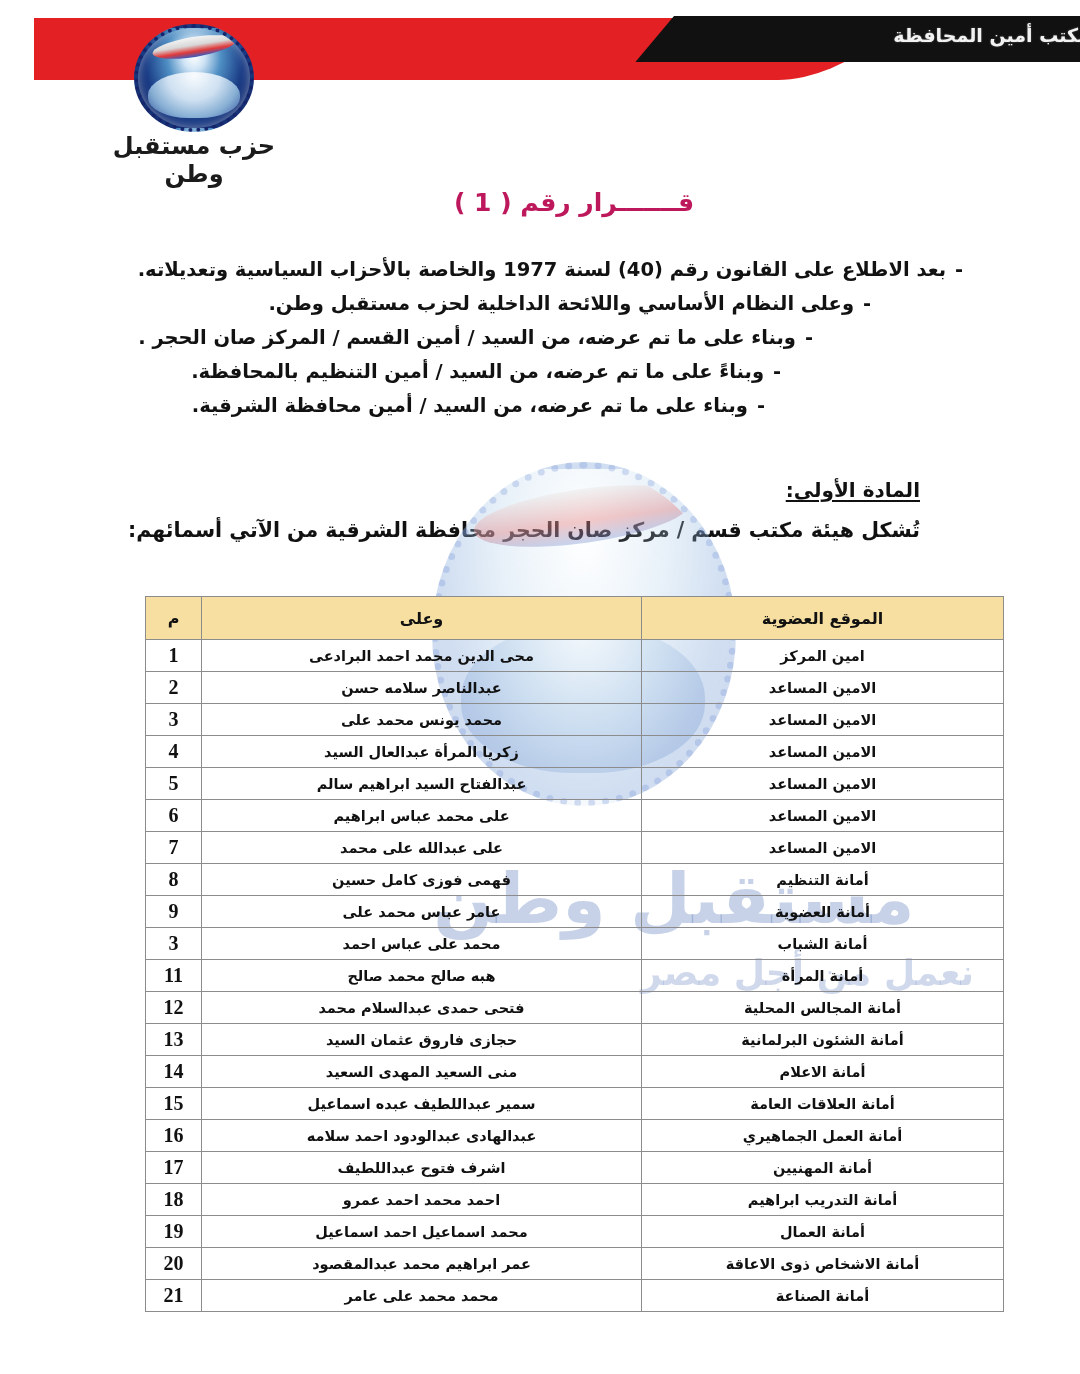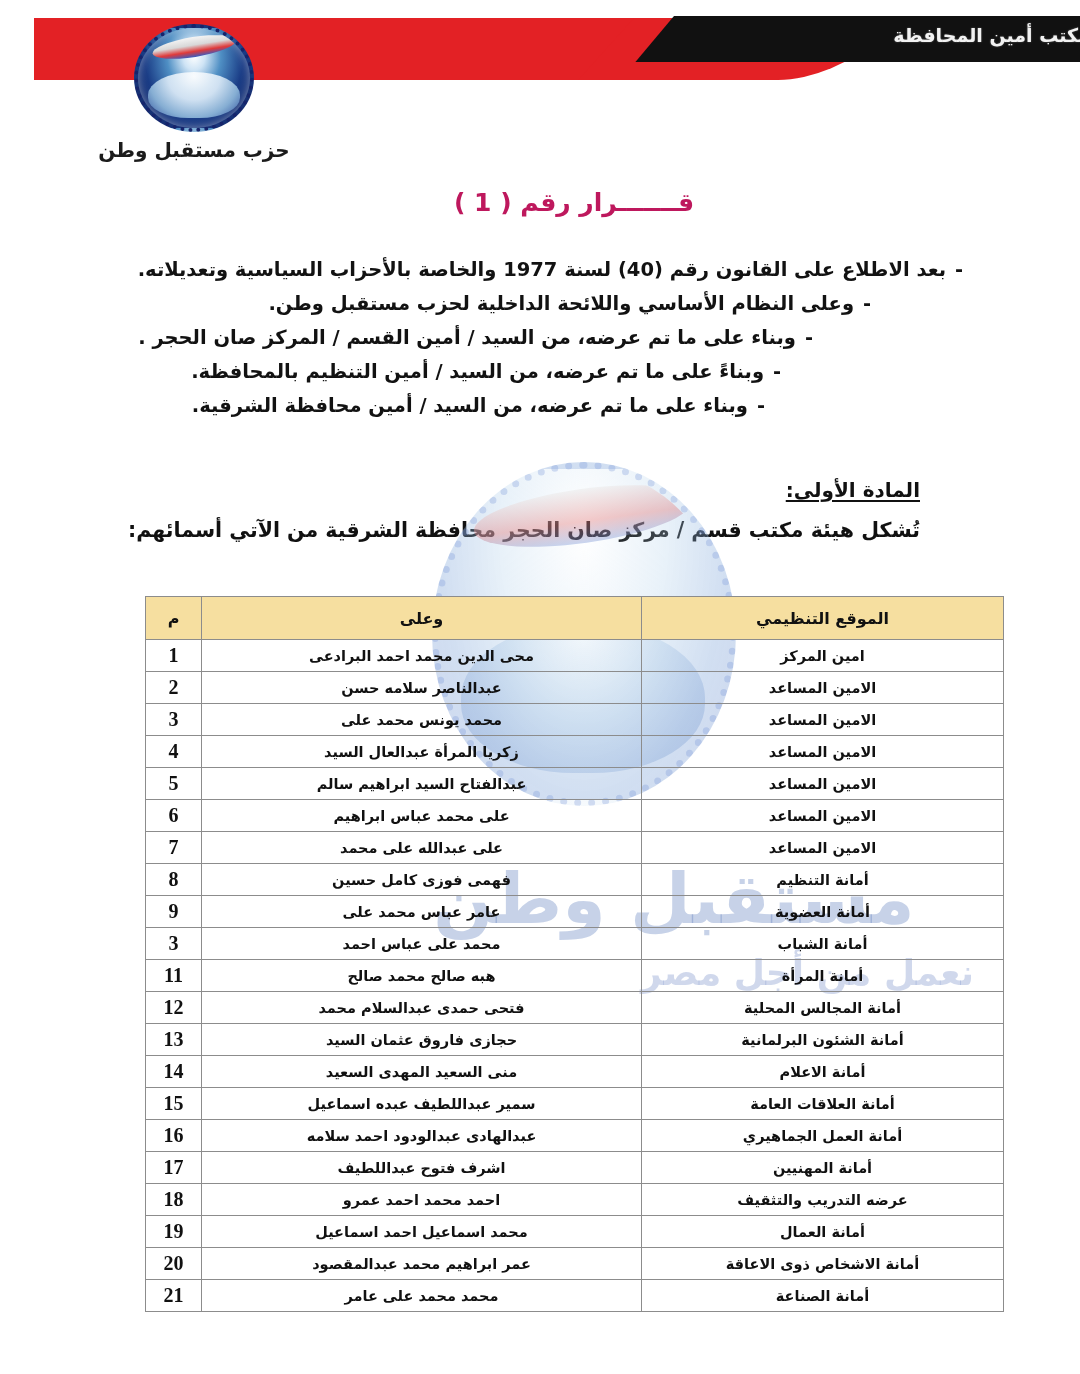--- a/index.html
+++ b/index.html
@@ -104,22 +104,21 @@
   .logo-emblem::after {
     content: "";
     position: absolute;
     bottom: 10px; left: 10px;
     width: 92px; height: 46px;
     border-radius: 50% 50% 44% 44%;
     background: radial-gradient(ellipse at 50% 10%, #ffffff 0%, #dceaf7 40%, #8fb8da 70%, #2b4f9e 100%);
     opacity: 0.92;
   }
   .logo-text {
-    margin-top: 6px;
-    font-size: 20px;
+    font-size: 24px;
     font-weight: bold;
     color: #1b1b1b;
     letter-spacing: -0.5px;
   }
 
   
   .decision-title {
     position: absolute;
     top: 188px;
     left: 0;
@@ -338,21 +337,21 @@
 
   <div class="table-wrap">
     <table class="roster">
       <colgroup>
         <col class="c-role">
         <col class="c-name">
         <col class="c-num">
       </colgroup>
       <thead>
         <tr>
-          <th>الموقع التنظيمي</th>
+          <th>الموقع العضوية</th>
           <th>وعلى</th>
           <th>م</th>
         </tr>
       </thead>
       <tbody id="roster-body">
           <tr>
             <td>امين المركز</td>
             <td>محى الدين محمد احمد البرادعى</td>
             <td class="num">1</td>
           </tr>
@@ -430,21 +429,21 @@
             <td>أمانة العمل الجماهيري</td>
             <td>عبدالهادى عبدالودود احمد سلامه</td>
             <td class="num">16</td>
           </tr>
           <tr>
             <td>أمانة المهنيين</td>
             <td>اشرف فتوح عبداللطيف</td>
             <td class="num">17</td>
           </tr>
           <tr>
-            <td>عرضه التدريب والتثقيف</td>
+            <td>أمانة التدريب ابراهيم</td>
             <td>احمد محمد احمد عمرو</td>
             <td class="num">18</td>
           </tr>
           <tr>
             <td>أمانة العمال</td>
             <td>محمد اسماعيل احمد اسماعيل</td>
             <td class="num">19</td>
           </tr>
           <tr>
             <td>أمانة الاشخاص ذوى الاعاقة</td>

